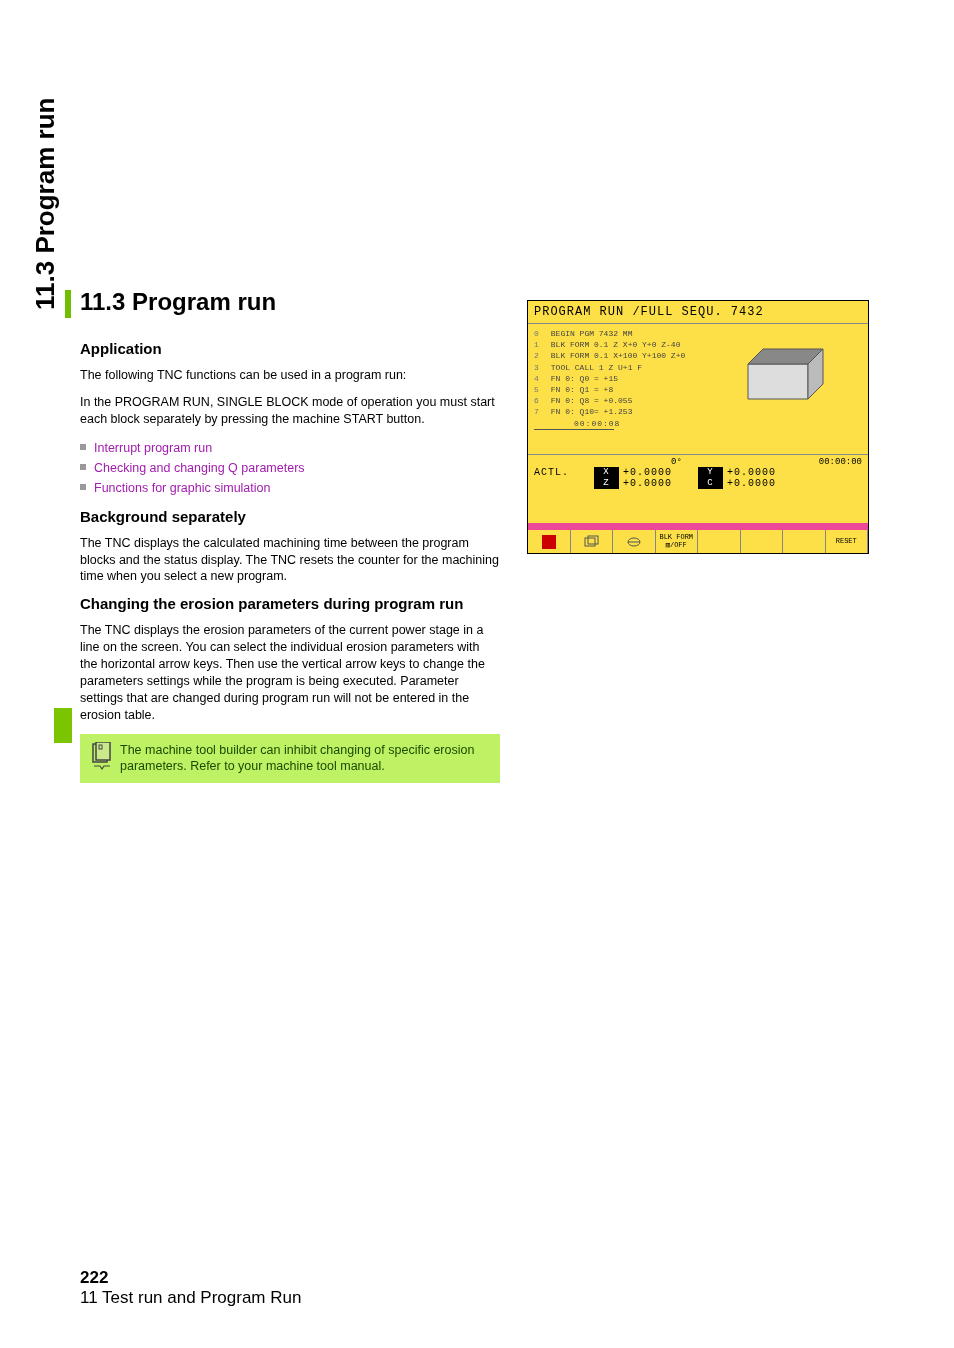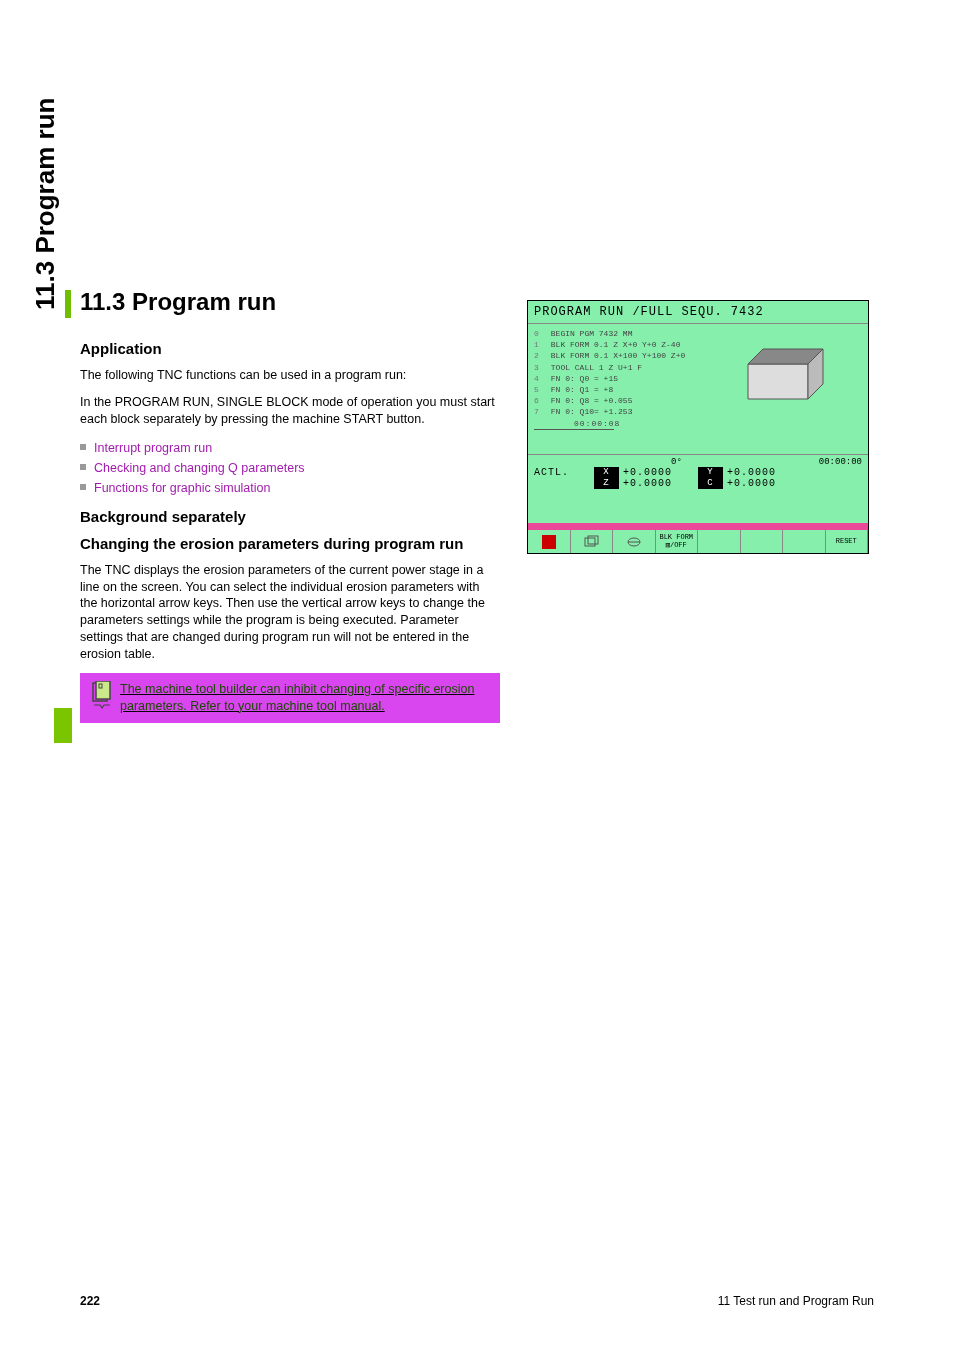--- a/index.html
+++ b/index.html
@@ -78,45 +78,44 @@
     position: absolute;
     left: 0;
     top: 6px;
     width: 6px;
     height: 6px;
     background: #999;
   }
   .note-box {
     display: flex;
     align-items: center;
-    background: #d946ef;
+    background: #bef264;
     padding: 8px 10px;
     margin-top: 10px;
-    text-decoration: underline;
   }
   .note-icon {
     width: 30px;
     flex-shrink: 0;
     color: #555;
   }
   .note-icon svg { width: 24px; height: 30px; }
   .note-text {
     font-size: 12.5px;
     line-height: 1.35;
     color: #1a4a00;
   }
   
   .screenshot {
     position: absolute;
     left: 527px;
     top: 300px;
     width: 342px;
     height: 254px;
     border: 1px solid #000;
-    background: #86efac;
+    background: #fde047;
     font-family: "Courier New", monospace;
     font-size: 9px;
   }
   .sc-title {
     padding: 4px 6px;
     font-size: 12px;
     letter-spacing: 1px;
     font-weight: normal;
     border-bottom: 1px solid #888;
   }
@@ -184,21 +183,22 @@
     content:"";
     width:14px; height:14px; background:#c00;
   }
   .footer {
     position: absolute;
     bottom: 40px;
     left: 80px;
     right: 80px;
     display: flex;
     justify-content: space-between;
-    font-size: 12px;
+    font-size: 17px;
+    flex-direction: column;
   }
   .footer .pg { font-weight: bold; }
 </style>
 </head>
 <body>
 
 <div class="side-title">11.3 Program run</div>
 <div class="side-marker"></div>
 
 <div class="content">
@@ -208,20 +208,21 @@
   <p>The following TNC functions can be used in a program run:</p>
   <p>In the PROGRAM RUN, SINGLE BLOCK mode of operation you must start each block separately by pressing the machine START button.</p>
   <ul>
     <li>Interrupt program run</li>
     <li>Checking and changing Q parameters</li>
     <li>Functions for graphic simulation</li>
   </ul>
 
   <h2>Background separately</h2>
 
+  <p>The TNC displays the calculated machining time between the program blocks and the status display. The TNC resets the counter for the machining time when you select a new program.</p>
 
   <h2>Changing the erosion parameters during program run</h2>
   <p>The TNC displays the erosion parameters of the current power stage in a line on the screen. You can select the individual erosion parameters with the horizontal arrow keys. Then use the vertical arrow keys to change the parameters settings while the program is being executed. Parameter settings that are changed during program run will not be entered in the erosion table.</p>
 
   <div class="note-box">
     <div class="note-icon">
       <svg viewBox="0 0 24 30">
         <rect x="3" y="2" width="14" height="18" fill="none" stroke="#444" stroke-width="1.5"></rect>
         <rect x="6" y="0" width="14" height="18" fill="#c9e98a" stroke="#444" stroke-width="1.5"></rect>
         <rect x="9" y="3" width="3" height="4" fill="none" stroke="#444" stroke-width="1"></rect>

